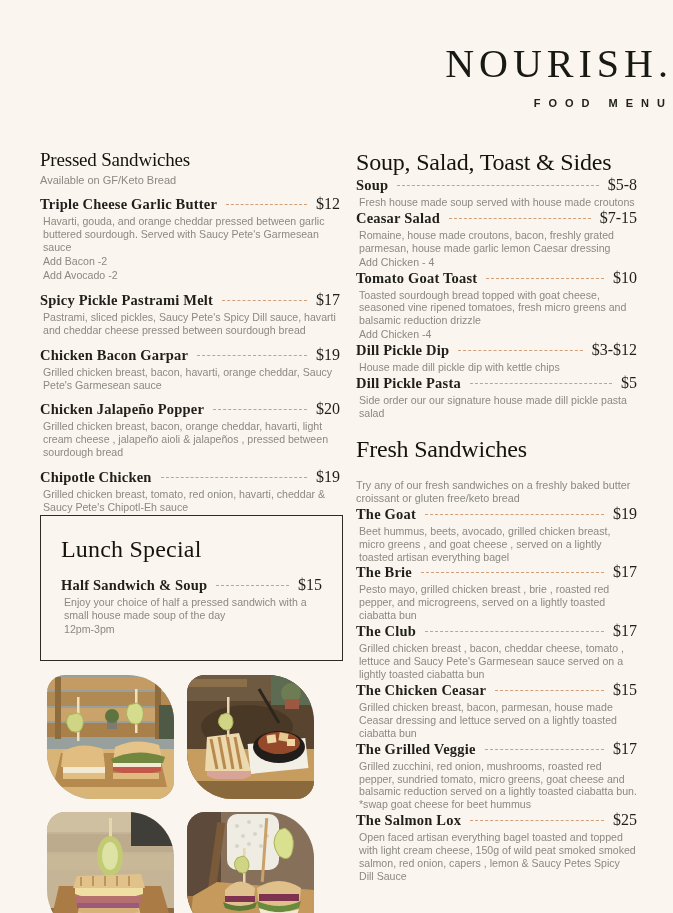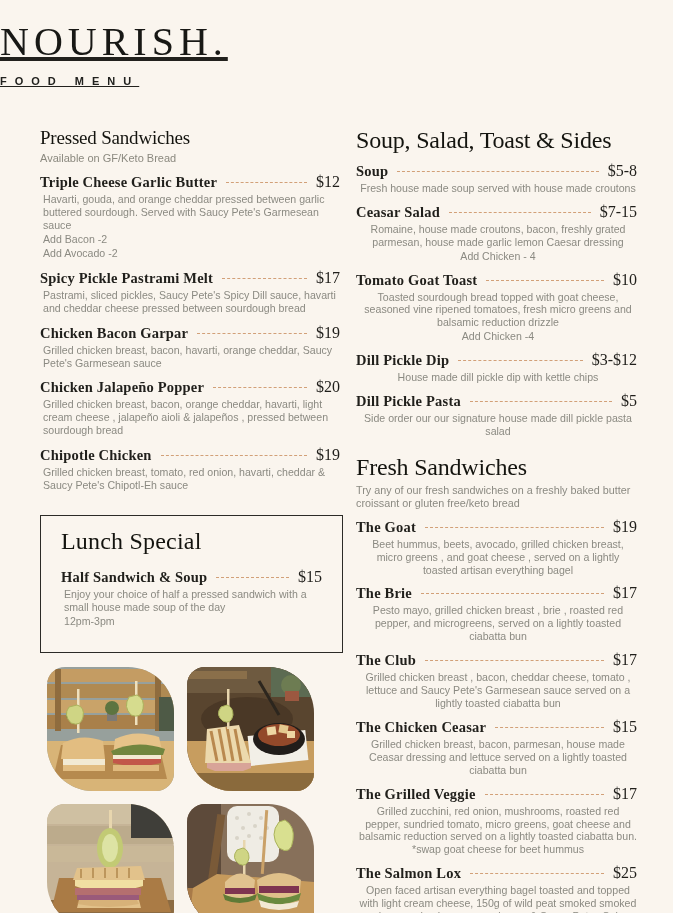--- a/index.html
+++ b/index.html
@@ -3,68 +3,68 @@
 <meta charset="utf-8">
 <style>
   * { margin:0; padding:0; box-sizing:border-box; }
   html,body { background:#e8e4dc; }
   .page {
     position:relative; width:673px; height:913px; margin:0 auto;
     background:#FAF5EE; overflow:hidden;
     font-family:"Liberation Sans", sans-serif; color:#22211d;
   }
   
-  .header { padding-top:18px; text-align:left;text-decoration:underline; }
+  .header { padding-top:40px; text-align:right; }
   .logo {
     font-family:"Liberation Serif", serif; font-weight:400;
     font-size:40px; letter-spacing:5px; color:#181815;
   }
   .tagline {
     margin-top:10px; font-size:11px; font-weight:700;
     letter-spacing:8px; color:#21211e;
   }
   
   .columns { display:flex; margin-top:40px; padding:0 38px 0 40px; gap:16px; }
   .col-left  { width:300px; flex:none; }
   .col-right { width:281px; flex:none; }
 
   .sec-title {
     font-family:"Liberation Serif", serif; font-weight:400;
     font-size:19px; line-height:1.12; letter-spacing:-0.2px;
     color:#14140f; white-space:nowrap;
   }
   .col-right .sec-title { font-size:24px; }
   .sec-note { margin-top:4px; font-size:11px; color:#8b897f; }
-  .sec-intro { margin-top:3px; font-size:10.8px; line-height:13px; color:#8b8a82; }
+  .sec-intro { margin-top:16px; font-size:10.8px; line-height:13px; color:#8b8a82; }
   .fresh-head { margin-top:16px; }
 
   
   .item { margin-top:9px; }
-  .col-right .item { margin-top:8px;text-align:center; }
+  .col-right .item { margin-top:0; }
   .irow { display:flex; align-items:baseline; }
   .iname {
     font-family:"Liberation Serif", serif; font-weight:700;
     font-size:14.5px; line-height:17px; letter-spacing:0.2px;
     color:#201f1b; white-space:nowrap;
   }
   .leader {
     flex:1; border-bottom:1px dashed #d2A078;
     margin:0 9px; transform:translateY(-4px); min-width:18px;
   }
   .iprice {
     font-family:"Liberation Serif", serif; font-weight:400;
     font-size:16px; color:#201f1b; white-space:nowrap;
   }
   .idesc { margin-top:2px; padding-left:3px; font-size:10.6px; line-height:12.9px; color:#8b8a82; }
   .iaddon { margin-top:1px; padding-left:3px; font-size:10.6px; line-height:12.9px; color:#8b8a82; }
 
   
   .lunch-box {
-    margin-top:23px; border:1.6px solid #2c2b27;
-    padding:12px 20px 24px 20px; width:303px;
+    margin-top:1px; border:1.6px solid #2c2b27;
+    padding:20px 20px 24px 20px; width:303px;
   }
   .lunch-title {
     font-family:"Liberation Serif", serif; font-weight:400;
     font-size:24px; color:#14140f; letter-spacing:0.2px;
   }
   .lunch-box .item { margin-top:13px; }
 
   
   .photo-grid {
     margin:14px 0 0 7px; display:grid;

